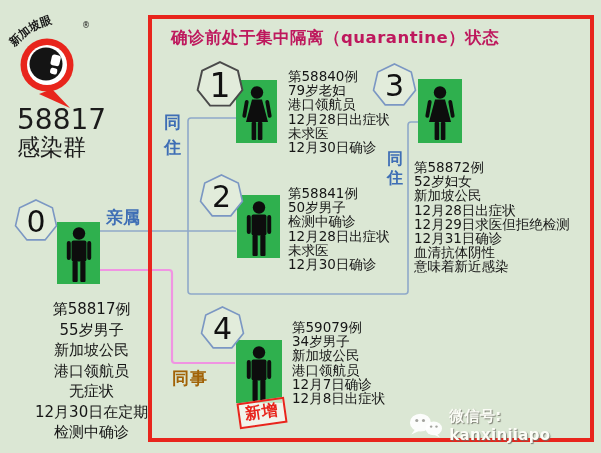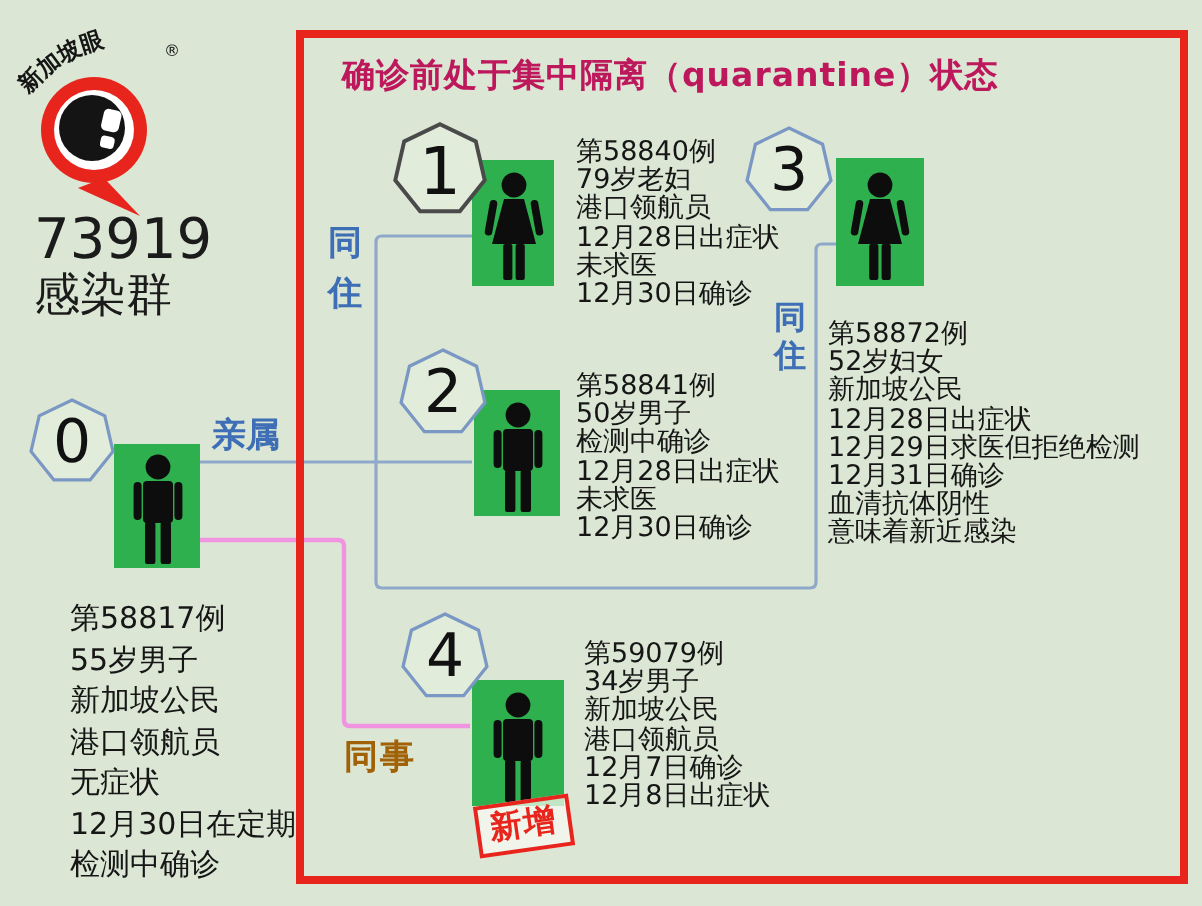--- a/index.html
+++ b/index.html
@@ -21,21 +21,21 @@
 
   .figbox { position:absolute; background:#2fb04e; z-index:2; display:flex; align-items:flex-end; justify-content:center; }
 
   .hept { position:absolute; z-index:2; }
   .hept svg { position:absolute; left:0; top:0; }
   .hept .digit { position:absolute; left:0; top:0; width:100%; height:100%;
                  display:flex; align-items:center; justify-content:center;
                  font-size:30px; color:#111; }
 
   .case-text { position:absolute; z-index:2; color:#161616; white-space:pre; }
-  .t-big   { font-size:15px;   line-height:20.5px; }
+  .t-big   { font-size:15px;   line-height:20.5px;text-align:center; }
   .t-small { font-size:13.5px; line-height:14.2px; }
 
   .rel-label { position:absolute; z-index:2; font-weight:bold;text-align:center; }
   .rel-blue    { color:#3e6eb5; }
   .rel-magenta { color:#a16207; }
   .vert { width:19px; line-height:25px; font-size:17px; }
   .vert2{ width:18px; line-height:19px; font-size:16px; }
 
   .stamp { position:absolute; left:238px; top:400px; z-index:4;
            transform:rotate(-8deg); border:2px solid #e8251c; color:#e8251c;
@@ -70,21 +70,21 @@
       <path d="M 46 79 L 64 98 L 33 84 Z" fill="#e8251c"></path>
       <circle cx="41" cy="55" r="26.5" fill="#e8251c"></circle>
       <circle cx="41" cy="55" r="20" fill="#ffffff"></circle>
       <circle cx="40" cy="54" r="16.5" fill="#141414"></circle>
       <g transform="rotate(13 48 53)">
         <rect x="44.5" y="44.5" width="9" height="11" rx="2.5" fill="#ffffff"></rect>
         <rect x="46" y="58" width="7" height="6" rx="2" fill="#ffffff"></rect>
       </g>
     </g>
   </svg>
-  <div class="cluster-num">73919</div>
+  <div class="cluster-num">58817</div>
   <div class="cluster-label">感染群</div>
 
   <div class="figbox" style="left:57px;top:222px;width:43px;height:62px;">
     <svg width="40" height="58" viewBox="0 0 40 58">
       <g fill="#0d0d0d">
           <circle cx="20" cy="7.5" r="6.2"></circle>
           <rect x="12.5" y="14.5" width="15" height="21" rx="2"></rect>
       <rect x="7.8" y="15" width="4" height="19" rx="2"></rect>
           <rect x="28.2" y="15" width="4" height="19" rx="2"></rect>
       <rect x="13.5" y="35" width="5.2" height="21" rx="1"></rect>
@@ -213,14 +213,31 @@
   <div class="rel-label rel-blue" style="left:106px;top:206px;font-size:17px;">亲属</div>
   <div class="rel-label rel-blue vert" style="left:163px;top:110px;">同住</div>
   <div class="rel-label rel-blue vert2" style="left:386px;top:149px;">同住</div>
   <div class="rel-label rel-magenta" style="left:172px;top:367px;font-size:17px;letter-spacing:1px;">同事</div>
 
   <div class="frame"></div>
   <div class="title">确诊前处于集中隔离（quarantine）状态</div>
 
   <div class="stamp">新增</div>
 
+  <div class="footer">
+    <svg width="38" height="28" viewBox="0 0 38 28">
+      <g fill="rgba(255,255,255,0.92)">
+        <ellipse cx="13" cy="10.5" rx="11" ry="9.3"></ellipse>
+        <path d="M7 18 L3.5 23 L12 19 Z"></path>
+        <ellipse cx="27" cy="16.5" rx="8.6" ry="7.2"></ellipse>
+        <path d="M30.5 22 L33.5 26 L26.5 23 Z"></path>
+      </g>
+      <g fill="rgba(90,90,80,0.55)">
+        <circle cx="9.2" cy="8.3" r="1.6"></circle>
+          <circle cx="16.2" cy="8.3" r="1.6"></circle>
+        <circle cx="24.2" cy="14.6" r="1.25"></circle>
+          <circle cx="29.8" cy="14.6" r="1.25"></circle>
+      </g>
+    </svg>
+    <span class="wechat-text">微信号: kanxinjiapo</span>
+  </div>
 
 </div>
 
 </body></html>

